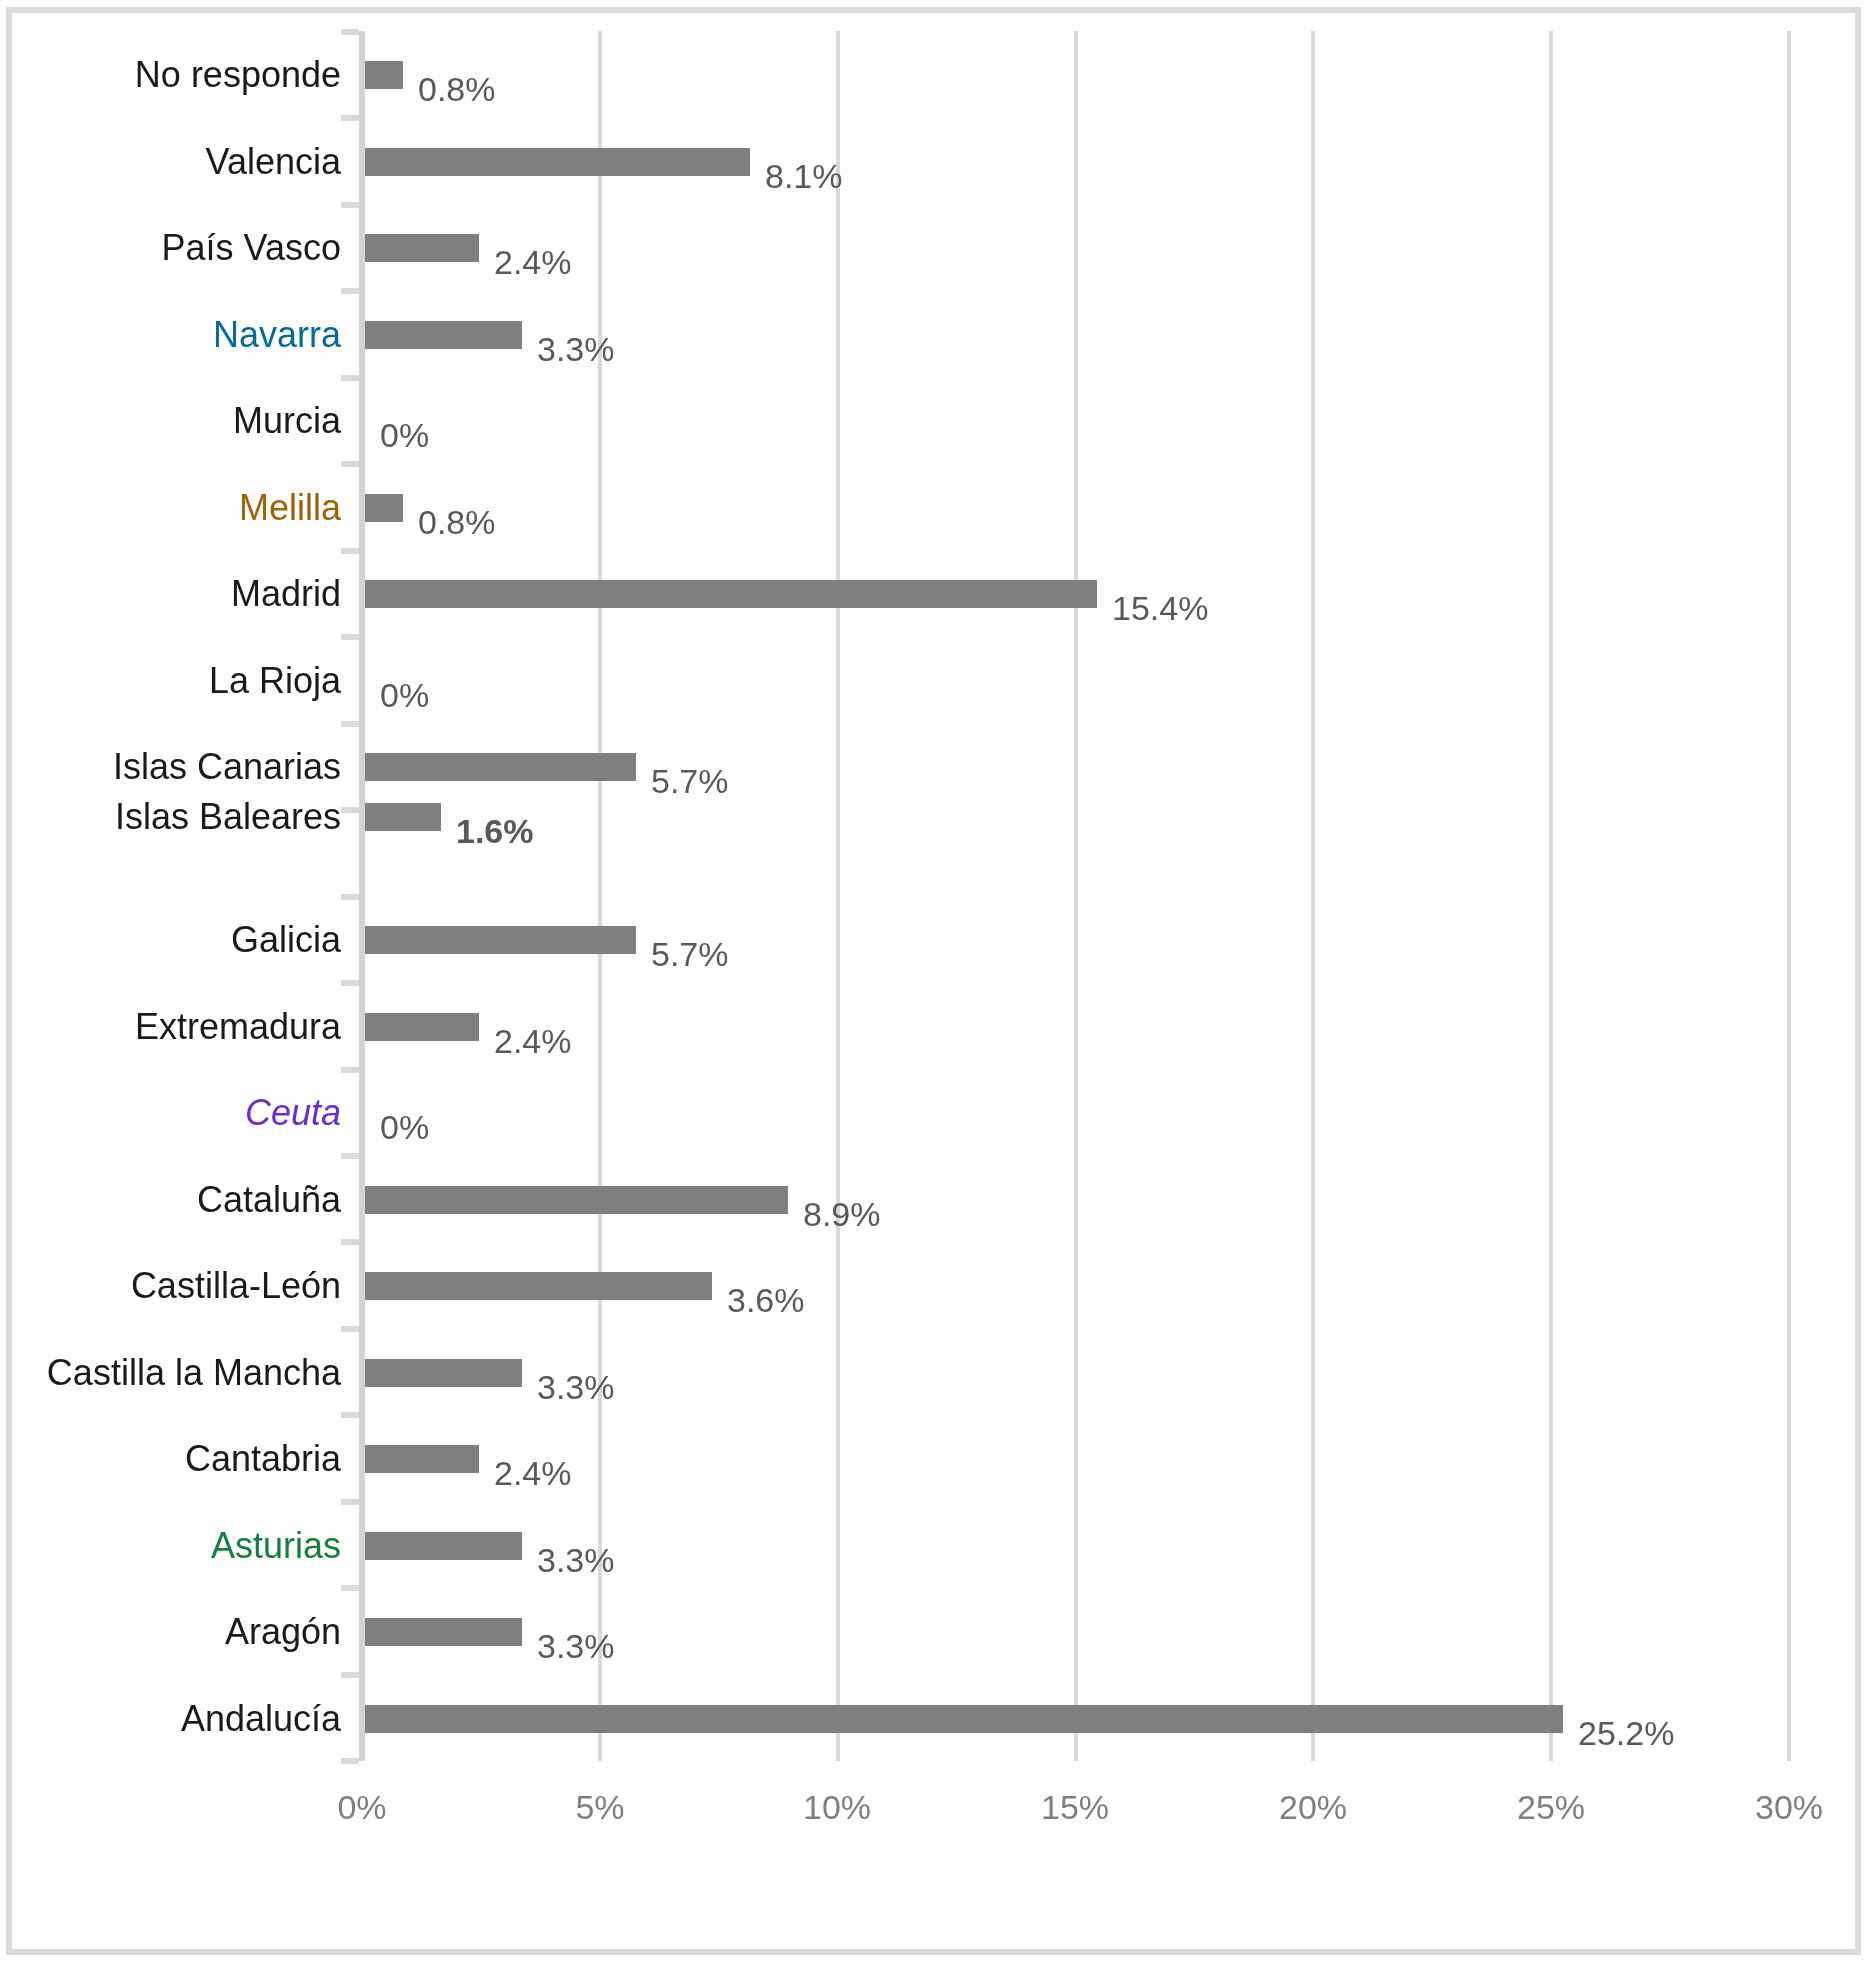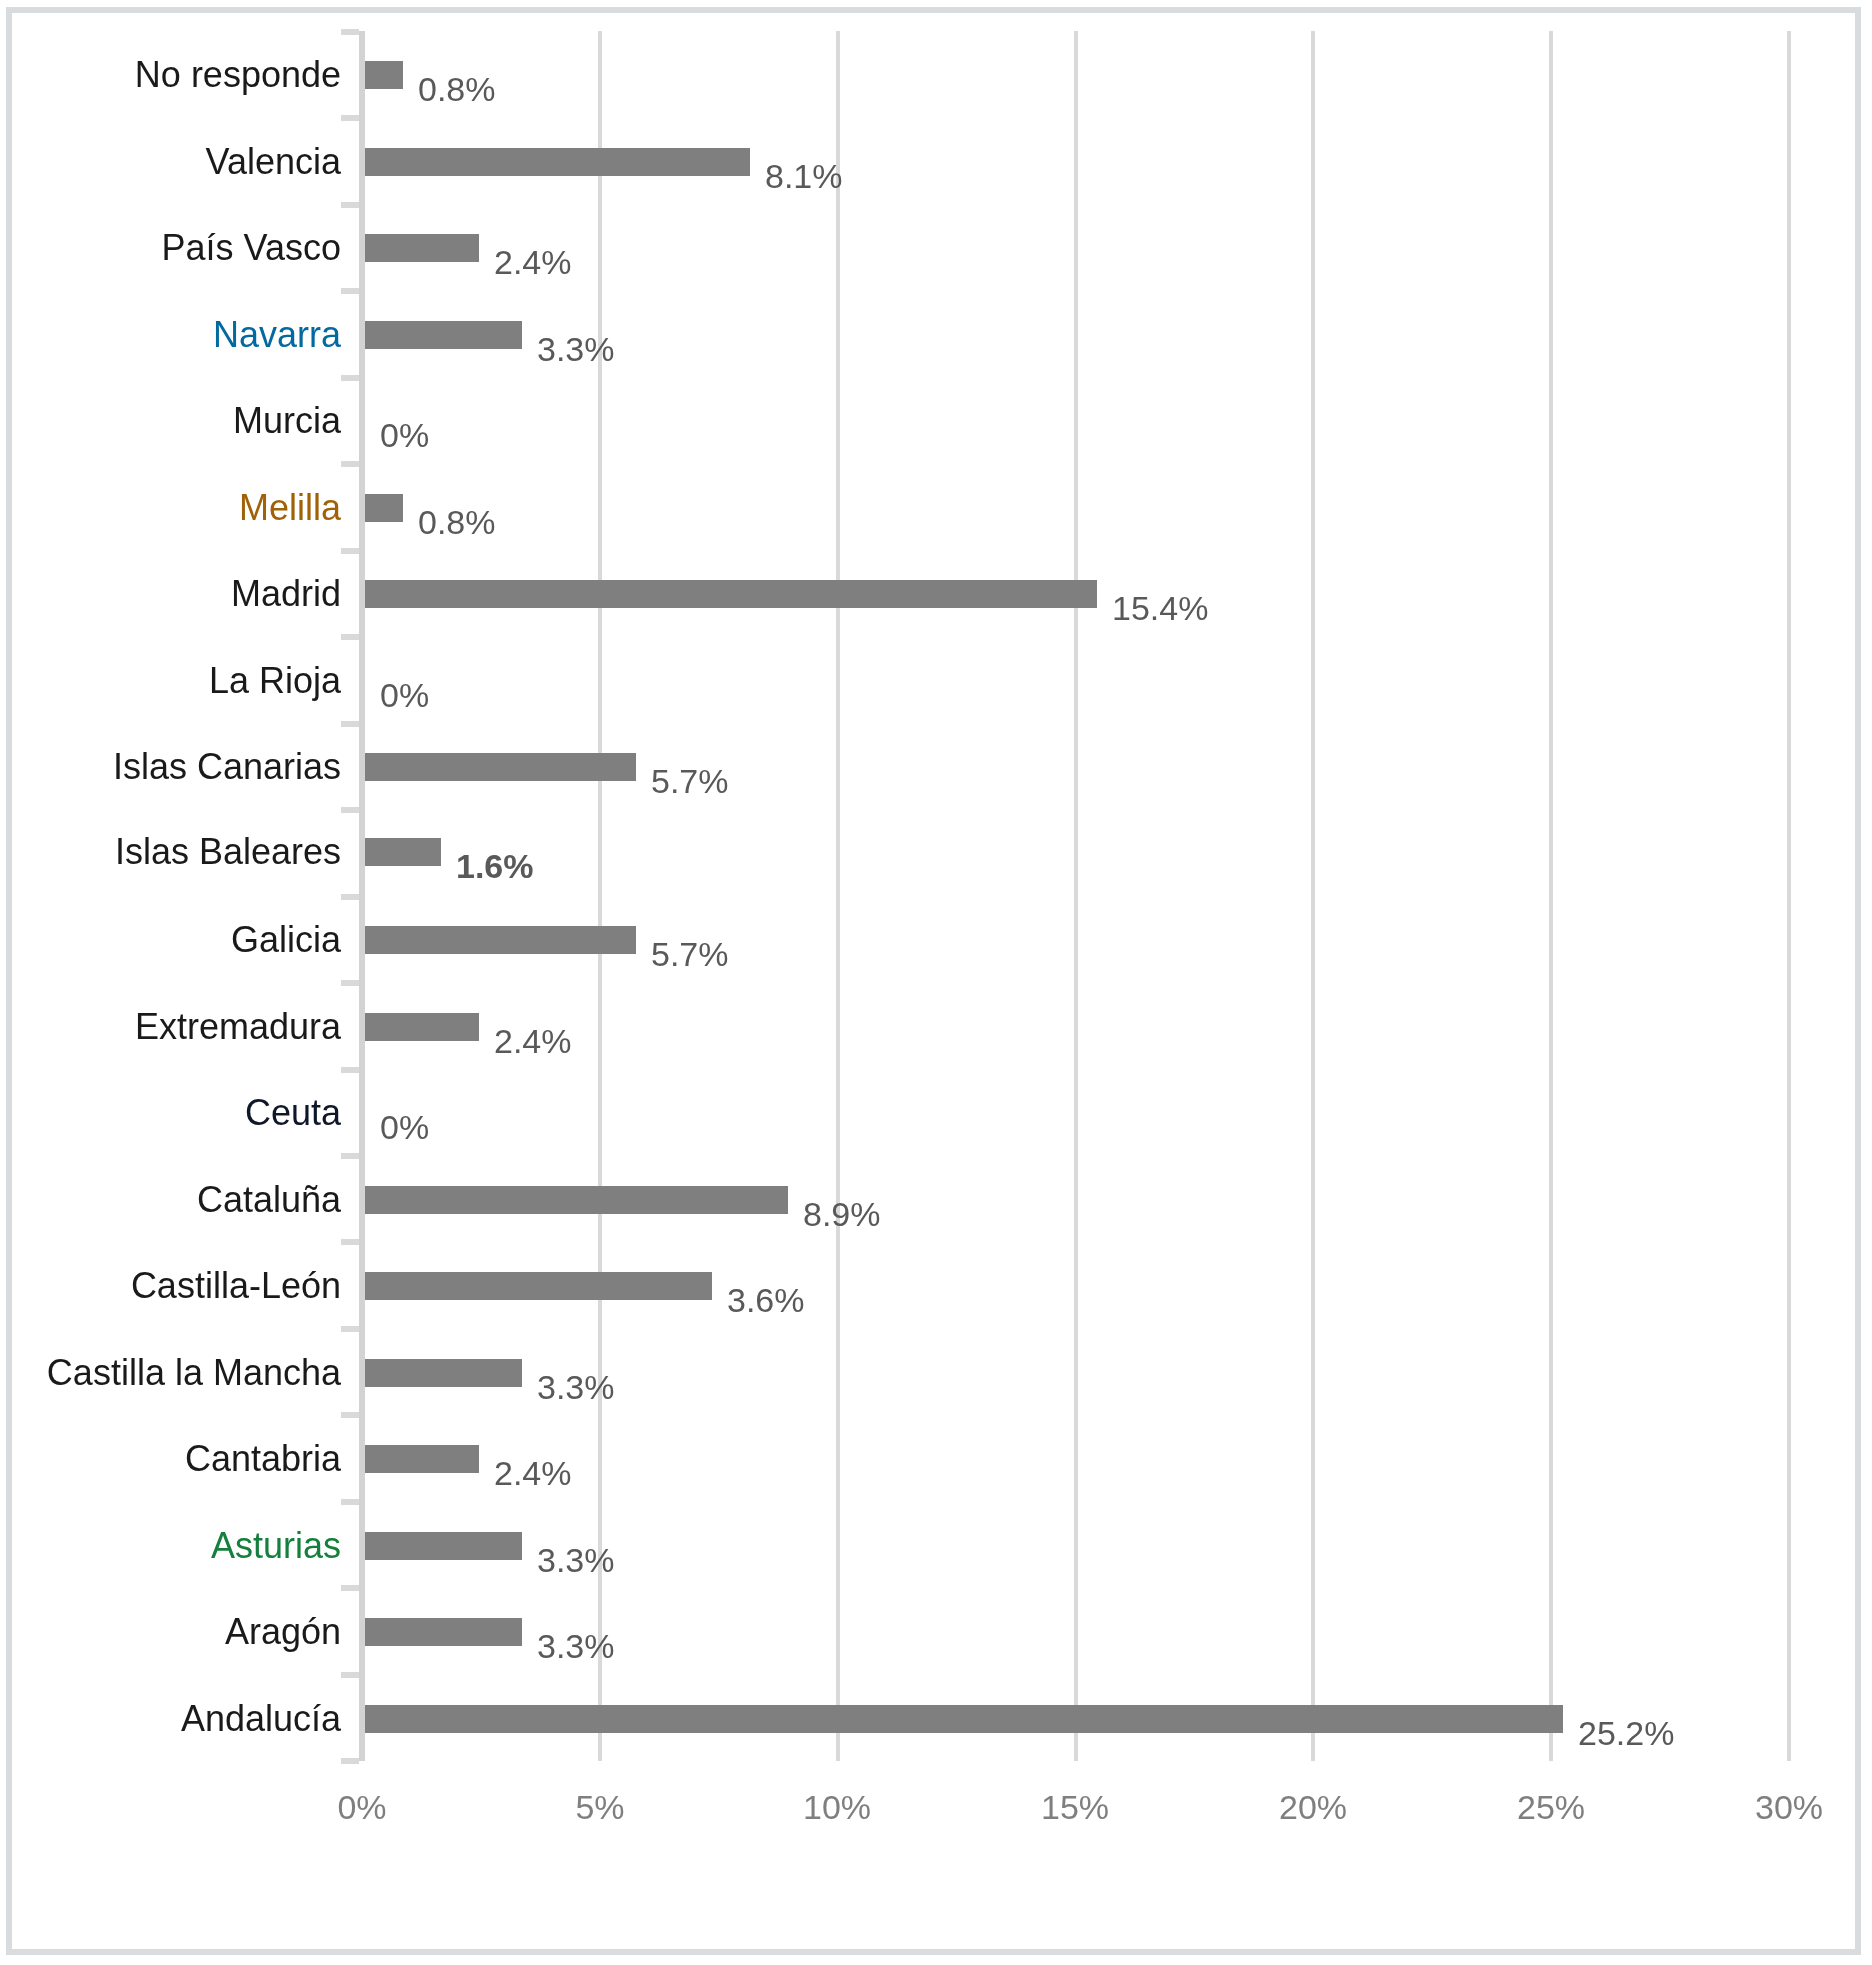--- a/index.html
+++ b/index.html
@@ -172,37 +172,37 @@
         </div>
         <div class="row" style="top: 637px;">
           <div class="cat-label" style="color: rgb(26, 26, 26);">La Rioja</div>
           <div class="val-label" style="left: 380px; color: rgb(89, 89, 89);">0%</div>
         </div>
         <div class="row" style="top: 723px;">
           <div class="cat-label" style="color: rgb(26, 26, 26);">Islas Canarias</div>
           <div class="bar" style="width: 271px; background: rgb(127, 127, 127);"></div>
           <div class="val-label" style="left: 651px; color: rgb(89, 89, 89);">5.7%</div>
         </div>
-        <div class="row" style="top: 808px;">
+        <div class="row" style="top: 773px;">
           <div class="cat-label" style="color: rgb(26, 26, 26);">Islas Baleares</div>
           <div class="bar" style="width: 76px; background: rgb(127, 127, 127);"></div>
           <div class="val-label" style="left: 456px; color: rgb(89, 89, 89); font-weight: bold;">1.6%</div>
         </div>
         <div class="row" style="top: 896px;">
           <div class="cat-label" style="color: rgb(26, 26, 26);">Galicia</div>
           <div class="bar" style="width: 271px; background: rgb(127, 127, 127);"></div>
           <div class="val-label" style="left: 651px; color: rgb(89, 89, 89);">5.7%</div>
         </div>
         <div class="row" style="top: 983px;">
           <div class="cat-label" style="color: rgb(26, 26, 26); text-align: right;">Extremadura</div>
           <div class="bar" style="width: 114px; background: rgb(127, 127, 127);"></div>
           <div class="val-label" style="left: 494px; color: rgb(89, 89, 89);">2.4%</div>
         </div>
         <div class="row" style="top: 1069px;">
-          <div class="cat-label" style="color: #0f172a;">Ceuta</div>
+          <div class="cat-label" style="color: #6d28d9; font-style: italic;">Ceuta</div>
           <div class="val-label" style="left: 380px; color: rgb(89, 89, 89);">0%</div>
         </div>
         <div class="row" style="top: 1156px;">
           <div class="cat-label" style="color: rgb(26, 26, 26);">Cataluña</div>
           <div class="bar" style="width: 423px; background: rgb(127, 127, 127);"></div>
           <div class="val-label" style="left: 803px; color: rgb(89, 89, 89);">8.9%</div>
         </div>
         <div class="row" style="top: 1242px;">
           <div class="cat-label" style="color: rgb(26, 26, 26);">Castilla-León</div>
           <div class="bar" style="width: 347px; background: rgb(127, 127, 127);"></div>

